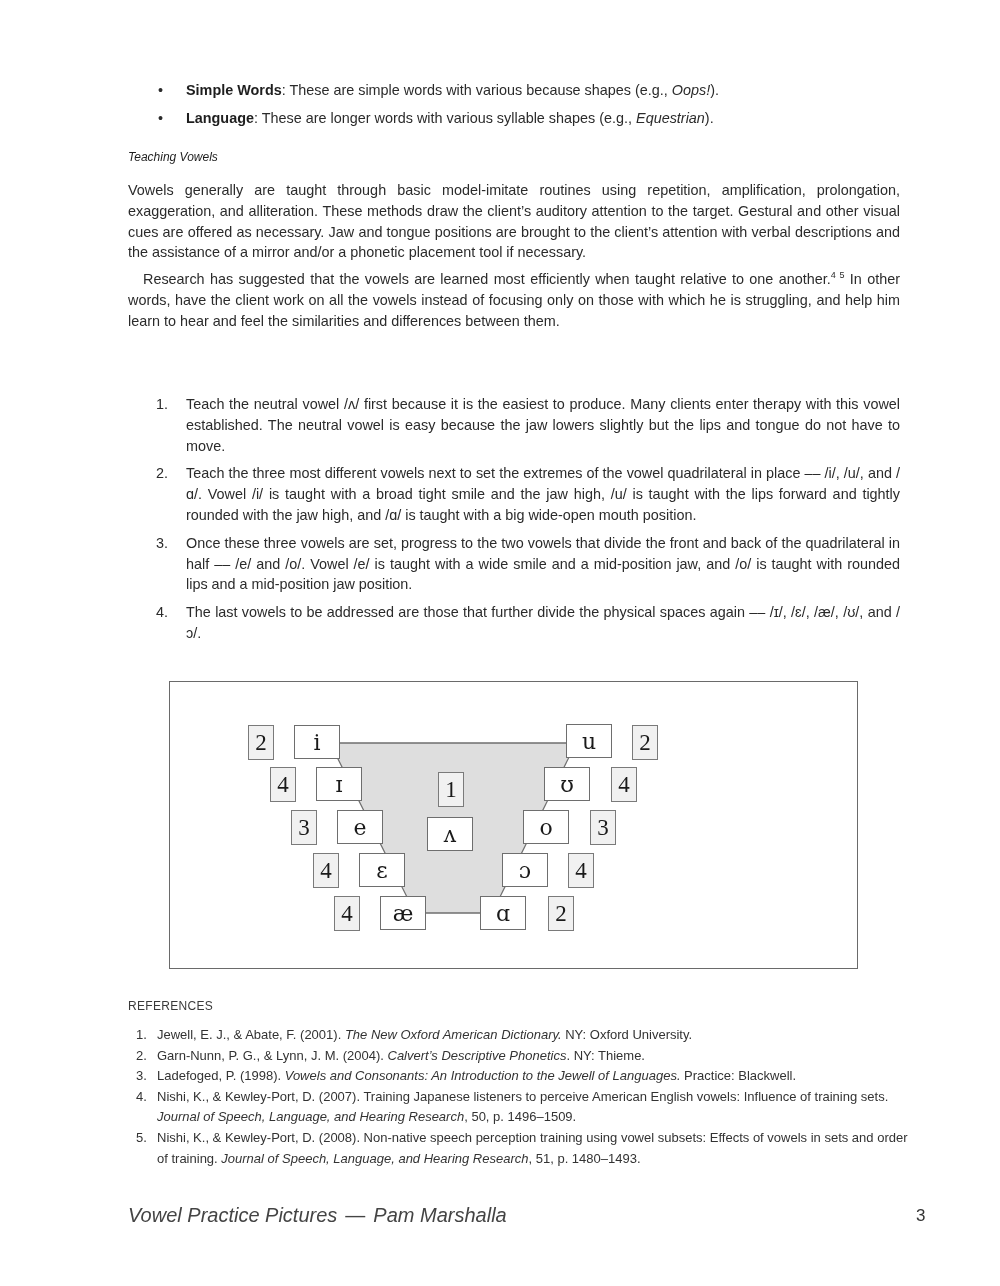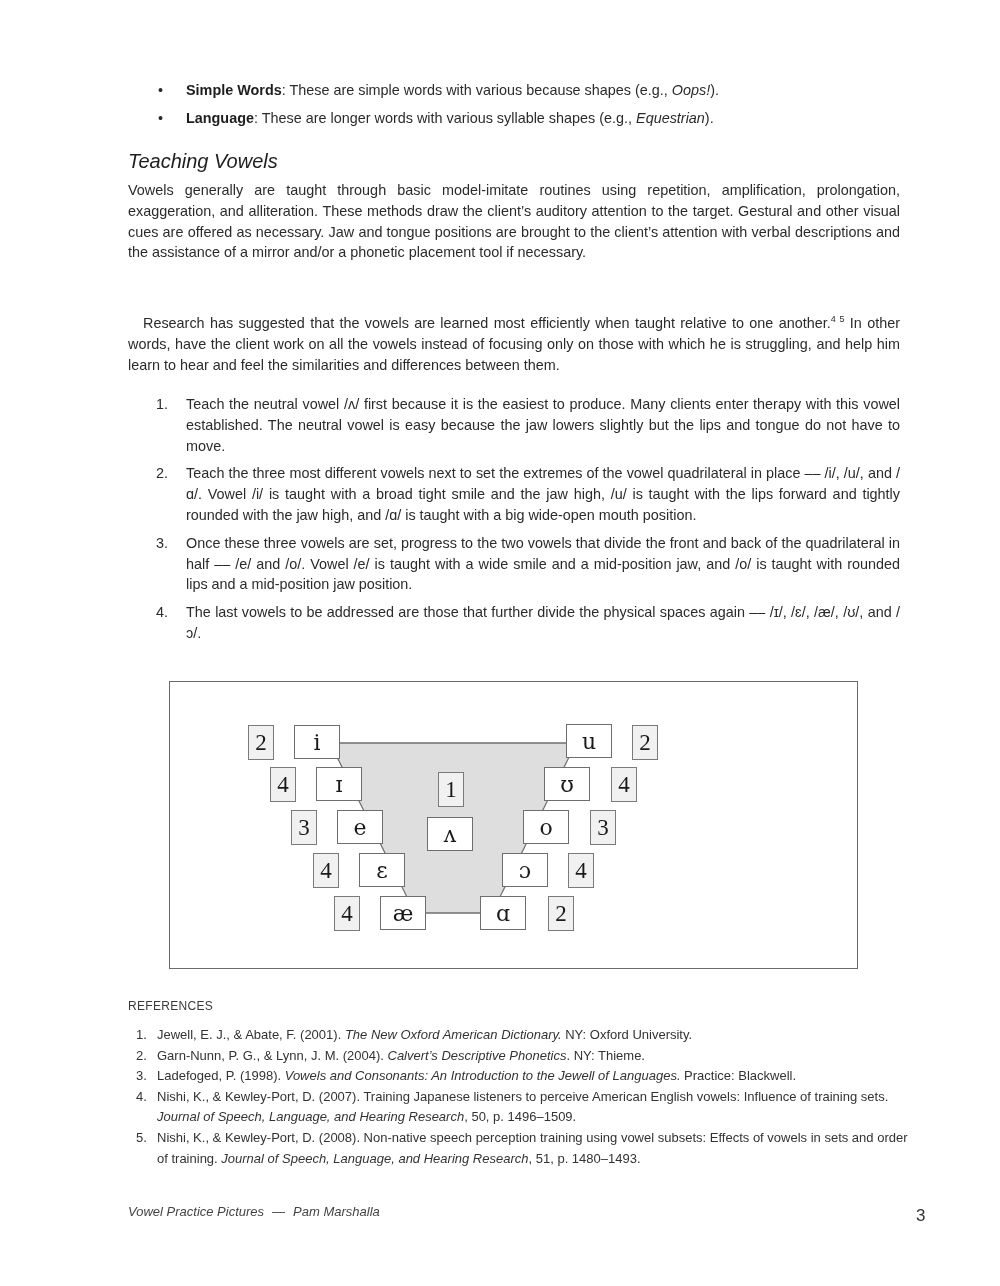--- a/index.html
+++ b/index.html
@@ -12,24 +12,24 @@
   .txt { font-size: 14.4px; line-height: 20.8px; }
 
   
   .bullets { position: absolute; left: 128px; top: 80px; width: 780px; }
   .bullet { position: relative; padding-left: 58px; height: 28px; }
   .bullet .dot { position: absolute; left: 30px; top: 0; }
   .bullet b { font-weight: bold; color: #1e1e1e; }
 
   .heading {
     position: absolute; left: 128px; top: 150px;
-    font-style: italic; font-size: 20px; font-weight: normal; color: #1e1e1e;
+    font-style: italic; font-size: 12px; font-weight: normal; color: #1e1e1e;
   }
   .para { position: absolute; left: 128px; width: 772px; text-align: justify; }
-  .para.indent { text-indent: 15px; margin-top: 44px; }
+  .para.indent { text-indent: 15px; }
   sup { font-size: 9px; line-height: 0; vertical-align: 6px; }
 
   .steps { position: absolute; left: 128px; top: 394px; width: 772px; }
   .step { position: relative; padding-left: 58px; text-align: justify; margin-bottom: 7px; }
   .step .num { position: absolute; left: 28px; top: 0; }
 
   
   .figure {
     position: absolute; left: 169px; top: 681px; width: 689px; height: 288px;
     border: 1.5px solid #6a6a6a; background: #fff; box-sizing: border-box;
@@ -51,21 +51,21 @@
     border: 1.3px solid #7a7a7a; box-sizing: border-box;
     display: flex; align-items: center; justify-content: center;
     font-family: "Liberation Serif", "DejaVu Serif", serif; font-size: 23px; color: #1a1a1a;
   }
 
   .refs-title { position: absolute; left: 128px; top: 999px; font-size: 12px; letter-spacing: 0.3px; color: #3a3a3a; }
   .refs { position: absolute; left: 128px; top: 1025px; width: 780px; }
   .ref { position: relative; padding-left: 29px; font-size: 13px; line-height: 20.6px; color: #333; }
   .ref .num { position: absolute; left: 8px; top: 0; }
 
-  .footer { position: absolute; left: 128px; top: 1204px; font-style: italic; font-size: 13px; color: #444; }
+  .footer { position: absolute; left: 128px; top: 1204px; font-style: italic; font-size: 20px; color: #444; }
   .footer .dash { font-style: normal; margin: 0 8px; }
   .pagenum { position: absolute; left: 916px; top: 1206px; font-size: 17px; color: #333; }
 </style>
 </head>
 <body>
 
 <div class="page">
 
   <div class="bullets txt">
     <div class="bullet">

